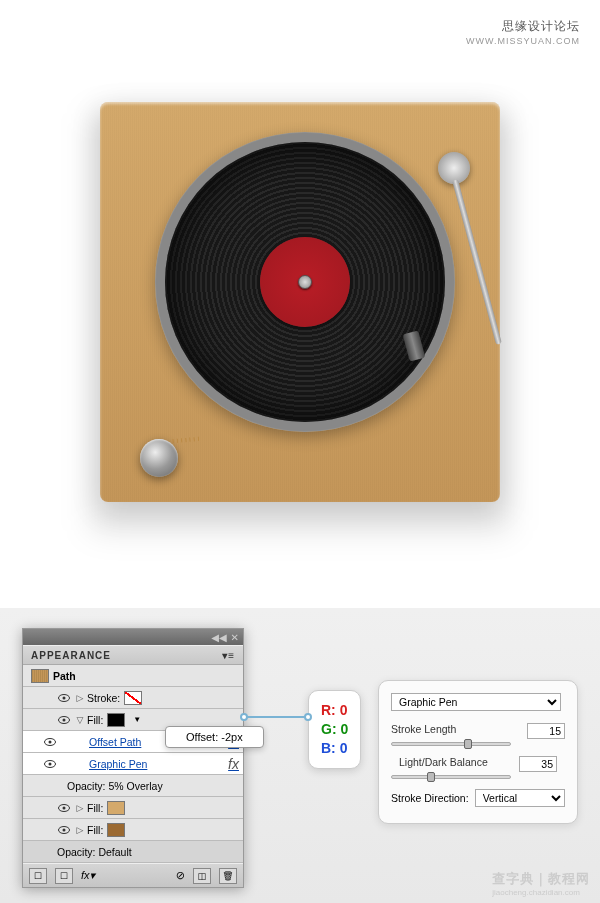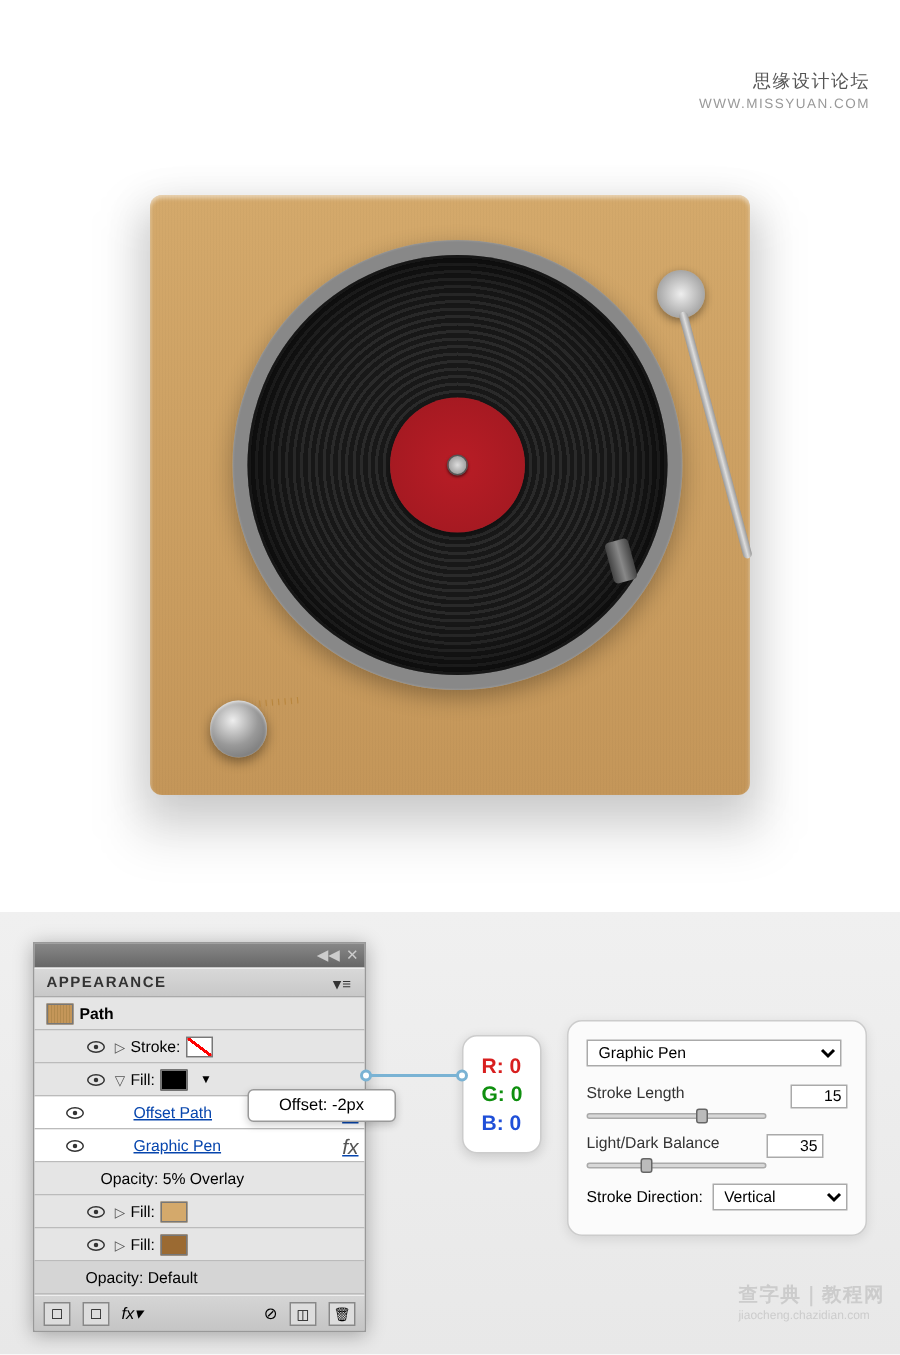--- a/index.html
+++ b/index.html
@@ -1,17 +1,17 @@
 <!DOCTYPE html>
 <html><head>
 <meta charset="utf-8">
 <style>
 * { margin: 0; padding: 0; box-sizing: border-box; font-family: "Lucida Grande", Arial, sans-serif; }
 body { width: 600px; height: 903px; background: #fff; position: relative; }
-.top-area { width: 600px; height: 608px; background: #fff; position: relative; margin-top: 28px; }
+.top-area { width: 600px; height: 608px; background: #fff; position: relative; }
 .header-text { position: absolute; top: 18px; right: 20px; font-size: 12px; color: #555; letter-spacing: 1px; }
 .header-url { position: absolute; top: 20px; right: 20px; margin-top: 2px; font-size: 9px; color: #999; }
 .turntable-wrap { position: absolute; left: 100px; top: 102px; width: 400px; height: 400px; }
 .shadow { position: absolute; left: -10px; top: 10px; width: 420px; height: 420px; background: rgba(0,0,0,0.1); filter: blur(15px); border-radius: 8px; }
 .wood-box { position: absolute; width: 400px; height: 400px; background: linear-gradient(180deg,#d4a96b,#c49659); border-radius: 8px; background-image: repeating-linear-gradient(90deg, rgba(0,0,0,0.02) 0 1px, transparent 1px 2px), linear-gradient(180deg,#d4a96b,#c49659); box-shadow: inset 0 2px 3px rgba(255,255,255,0.5), 0 8px 30px rgba(0,0,0,0.15); }
 .platter-ring { position: absolute; left: 55px; top: 30px; width: 300px; height: 300px; border-radius: 50%; background: radial-gradient(circle, #888 70%, #bbb 73%, #888 77%); box-shadow: 0 5px 15px rgba(0,0,0,0.3); }
 .record { position: absolute; left: 65px; top: 40px; width: 280px; height: 280px; border-radius: 50%; background: radial-gradient(circle,#1b1b1b 30%,#2c2c2c 50%,#0d0d0d 80%); box-shadow: inset 0 0 40px rgba(0,0,0,0.9); background-image: repeating-radial-gradient(circle, #181818 0 3px, #2a2a2a 3px 5px); }
 .record-label { position: absolute; left: 160px; top: 135px; width: 90px; height: 90px; border-radius: 50%; background: radial-gradient(circle,#b91d26,#9e1820); box-shadow: 0 2px 5px rgba(0,0,0,0.4); }
 .spindle { position: absolute; left: 198px; top: 173px; width: 14px; height: 14px; border-radius: 50%; background: radial-gradient(circle,#ddd,#888); box-shadow: 0 1px 2px rgba(0,0,0,0.6); border: 1px solid #555; }
 .tonearm-base { position: absolute; right: 30px; top: 50px; width: 32px; height: 32px; border-radius: 50%; background: radial-gradient(circle,#eee,#888); box-shadow: 0 2px 6px rgba(0,0,0,0.4); }
@@ -58,21 +58,21 @@
 .settings-box { position: absolute; left: 378px; top: 72px; width: 200px; background: #fbfbfb; border: 1px solid #ccc; border-radius: 10px; padding: 12px 12px 16px; font-size: 10.5px; box-shadow: 0 2px 8px rgba(0,0,0,0.1); }
 .settings-box .control { display: flex; align-items: center; margin-bottom: 12px; gap: 6px; }
 .settings-box select, .settings-box input[type=text] { font-size: 10.5px; border: 1px solid #aaa; background: #fff; padding: 1px 3px; }
 .settings-box select.wide { width: 130px; }
 .settings-box .lbl { width: 98px; color: #333; }
 .settings-box .val { width: 38px; text-align: right; }
 .slider-row { margin-bottom: 10px; }
 .slider-track { height: 4px; background: #d8d8d8; border: 1px solid #aaa; border-radius: 2px; margin: 3px 0 0; position: relative; width: 120px; }
 .slider-thumb { position: absolute; top: -4px; width: 8px; height: 10px; background: #bbb; border: 1px solid #666; border-radius: 2px; }
 
-.watermark { position: absolute; right: 10px; bottom: 22px; font-size: 13px; color: #ccc; font-weight: bold; letter-spacing: 1px; }
+.watermark { position: absolute; right: 10px; bottom: 6px; font-size: 13px; color: #ccc; font-weight: bold; letter-spacing: 1px; }
 .watermark small { display: block; font-size: 8px; font-weight: normal; color: #ccc; letter-spacing: 0; }
 </style>
 </head>
 <body>
 
 <div class="top-area">
   <div class="header-text">思缘设计论坛</div>
   <div class="header-text header-url" style="top:34px;">WWW.MISSYUAN.COM</div>
 
   <div class="turntable-wrap">
@@ -219,21 +219,21 @@
     <div class="slider-row">
       <div style="display:flex;justify-content:space-between;margin-bottom:2px;">
         <span class="lbl">Stroke Length</span>
         <input type="text" class="val" value="15" style="">
       </div>
       <div class="slider-track">
         <div class="slider-thumb" style="left:72px;"></div>
       </div>
     </div>
     <div class="slider-row">
-      <div style="display:flex;justify-content:flex-start;margin-bottom:2px;gap:22px;">
+      <div style="display:flex;justify-content:center;margin-bottom:2px;gap:22px;">
         <span class="lbl">Light/Dark Balance</span>
         <input type="text" class="val" value="35" style="">
       </div>
       <div class="slider-track">
         <div class="slider-thumb" style="left:35px;"></div>
       </div>
     </div>
     <div class="control" style="margin-bottom:0;">
       <span>Stroke Direction:</span>
       <select style="width:90px;">

